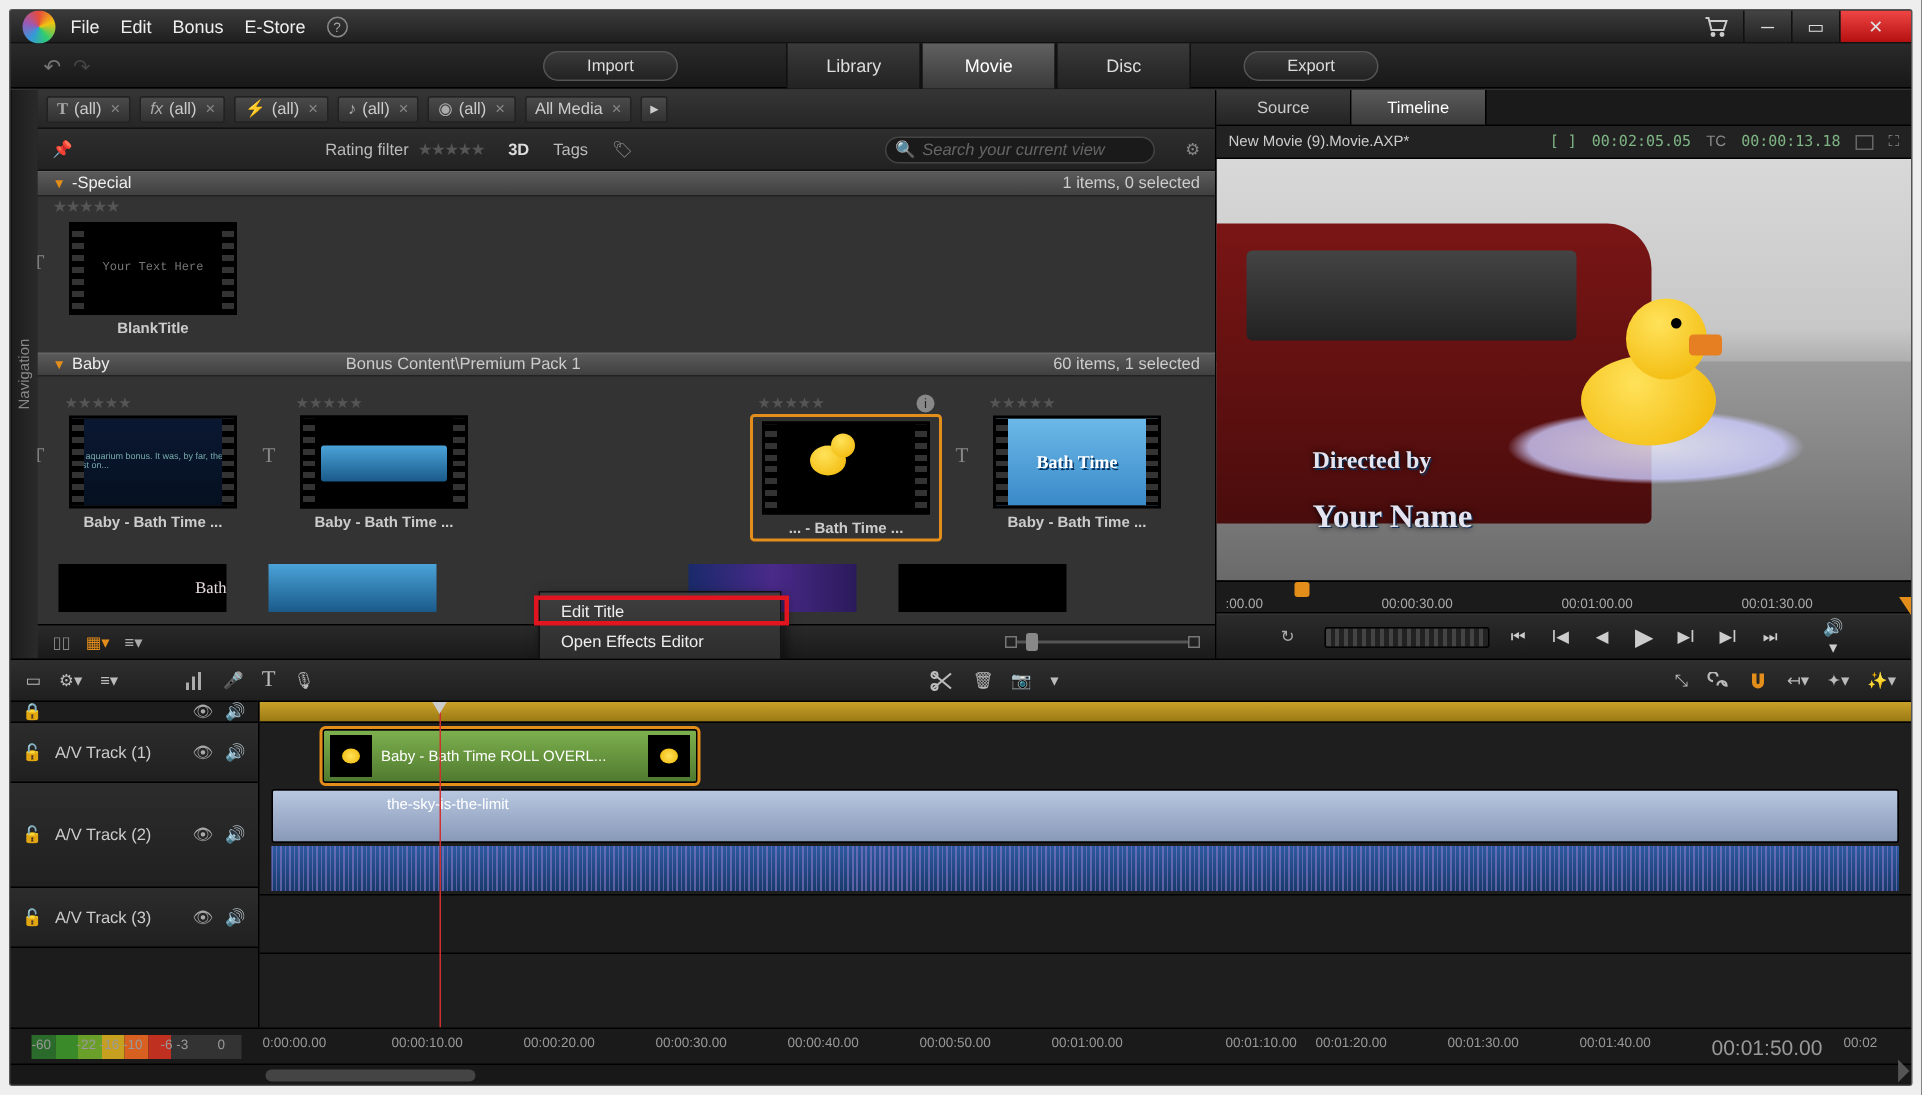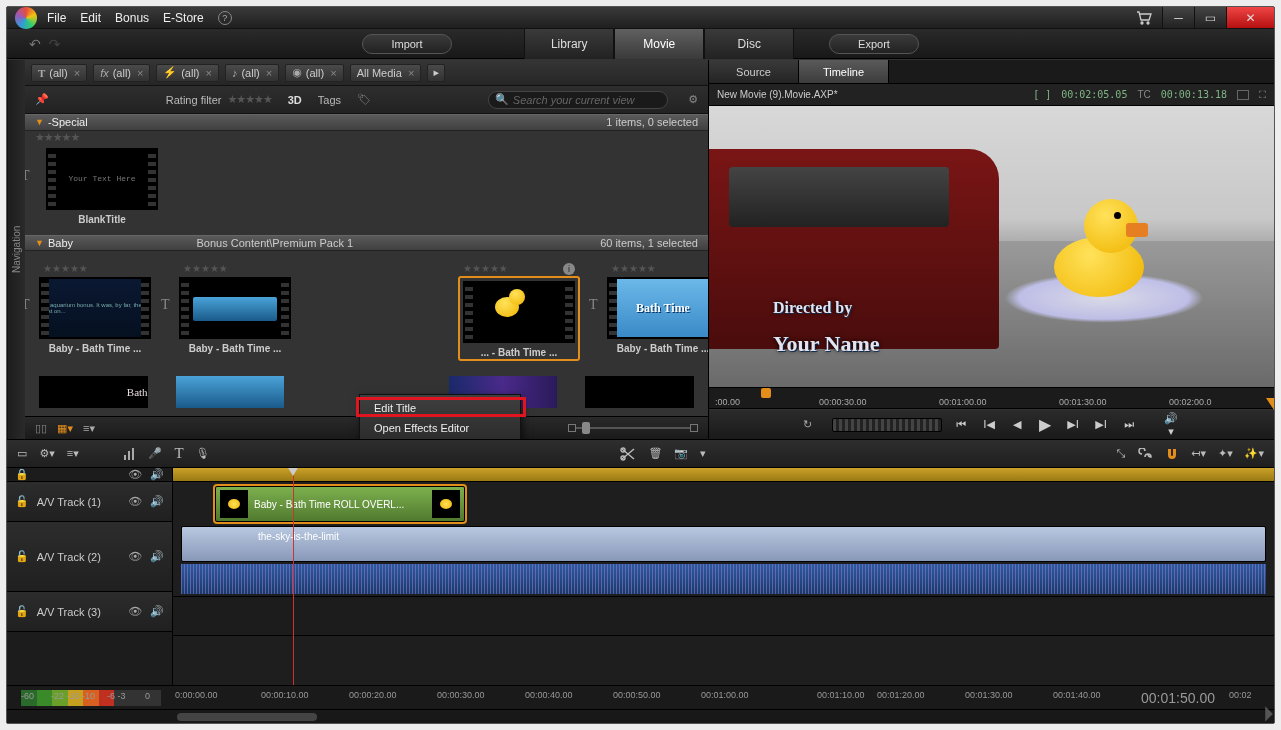--- a/index.html
+++ b/index.html
@@ -27,21 +27,21 @@
 .pill{min-width:90px;height:20px;border:1px solid #555;border-radius:10px;background:linear-gradient(#3a3a3a,#222);display:flex;align-items:center;justify-content:center;font-size:11px;color:#ddd;}
 .tabs3{margin:0 auto;display:flex;gap:0;}
 .tab3{min-width:90px;height:30px;display:flex;align-items:center;justify-content:center;background:linear-gradient(#3a3a3a,#222);border-left:1px solid #111;border-right:1px solid #111;color:#ddd;font-size:12px;}
 .tab3.active{background:linear-gradient(#606060,#3a3a3a);color:#fff;}
 .import-btn{position:absolute;left:355px;top:5px;}
 .export-btn{position:absolute;right:355px;top:5px;}
 
 .main{flex:1;display:flex;min-height:0;border-top:1px solid #333;}
 .navtab{width:18px;background:linear-gradient(90deg,#2a2a2a,#1d1d1d);display:flex;align-items:center;justify-content:center;writing-mode:vertical-rl;transform:rotate(180deg);color:#888;font-size:10px;border-right:1px solid #111;}
 .left{flex:1;display:flex;flex-direction:column;min-width:0;background:#232323;}
-.right{width:566px;display:flex;flex-direction:column;background:#1d1d1d;border-left:1px solid #000;}
+.right{width:464px;display:flex;flex-direction:column;background:#1d1d1d;border-left:1px solid #000;}
 
 .chips{height:26px;background:linear-gradient(#353535,#262626);display:flex;align-items:center;gap:6px;padding:0 6px;border-bottom:1px solid #111;}
 .chip{height:18px;background:linear-gradient(#4a4a4a,#323232);border:1px solid #222;border-radius:2px;display:flex;align-items:center;gap:4px;padding:0 6px;color:#ccc;font-size:11px;}
 .chip .x{color:#888;margin-left:2px;}
 .chip .ic{color:#aaa;font-size:11px;}
 
 .ctlrow{height:28px;background:linear-gradient(#2e2e2e,#222);display:flex;align-items:center;padding:0 10px;gap:16px;border-bottom:1px solid #111;color:#bbb;}
 .stars{color:#555;letter-spacing:-1px;}
 .search{margin-left:auto;width:180px;height:18px;border-radius:9px;background:#1a1a1a;border:1px solid #444;display:flex;align-items:center;padding:0 6px;gap:4px;color:#666;font-style:italic;}
 .search .mag{font-style:normal;color:#888;}

